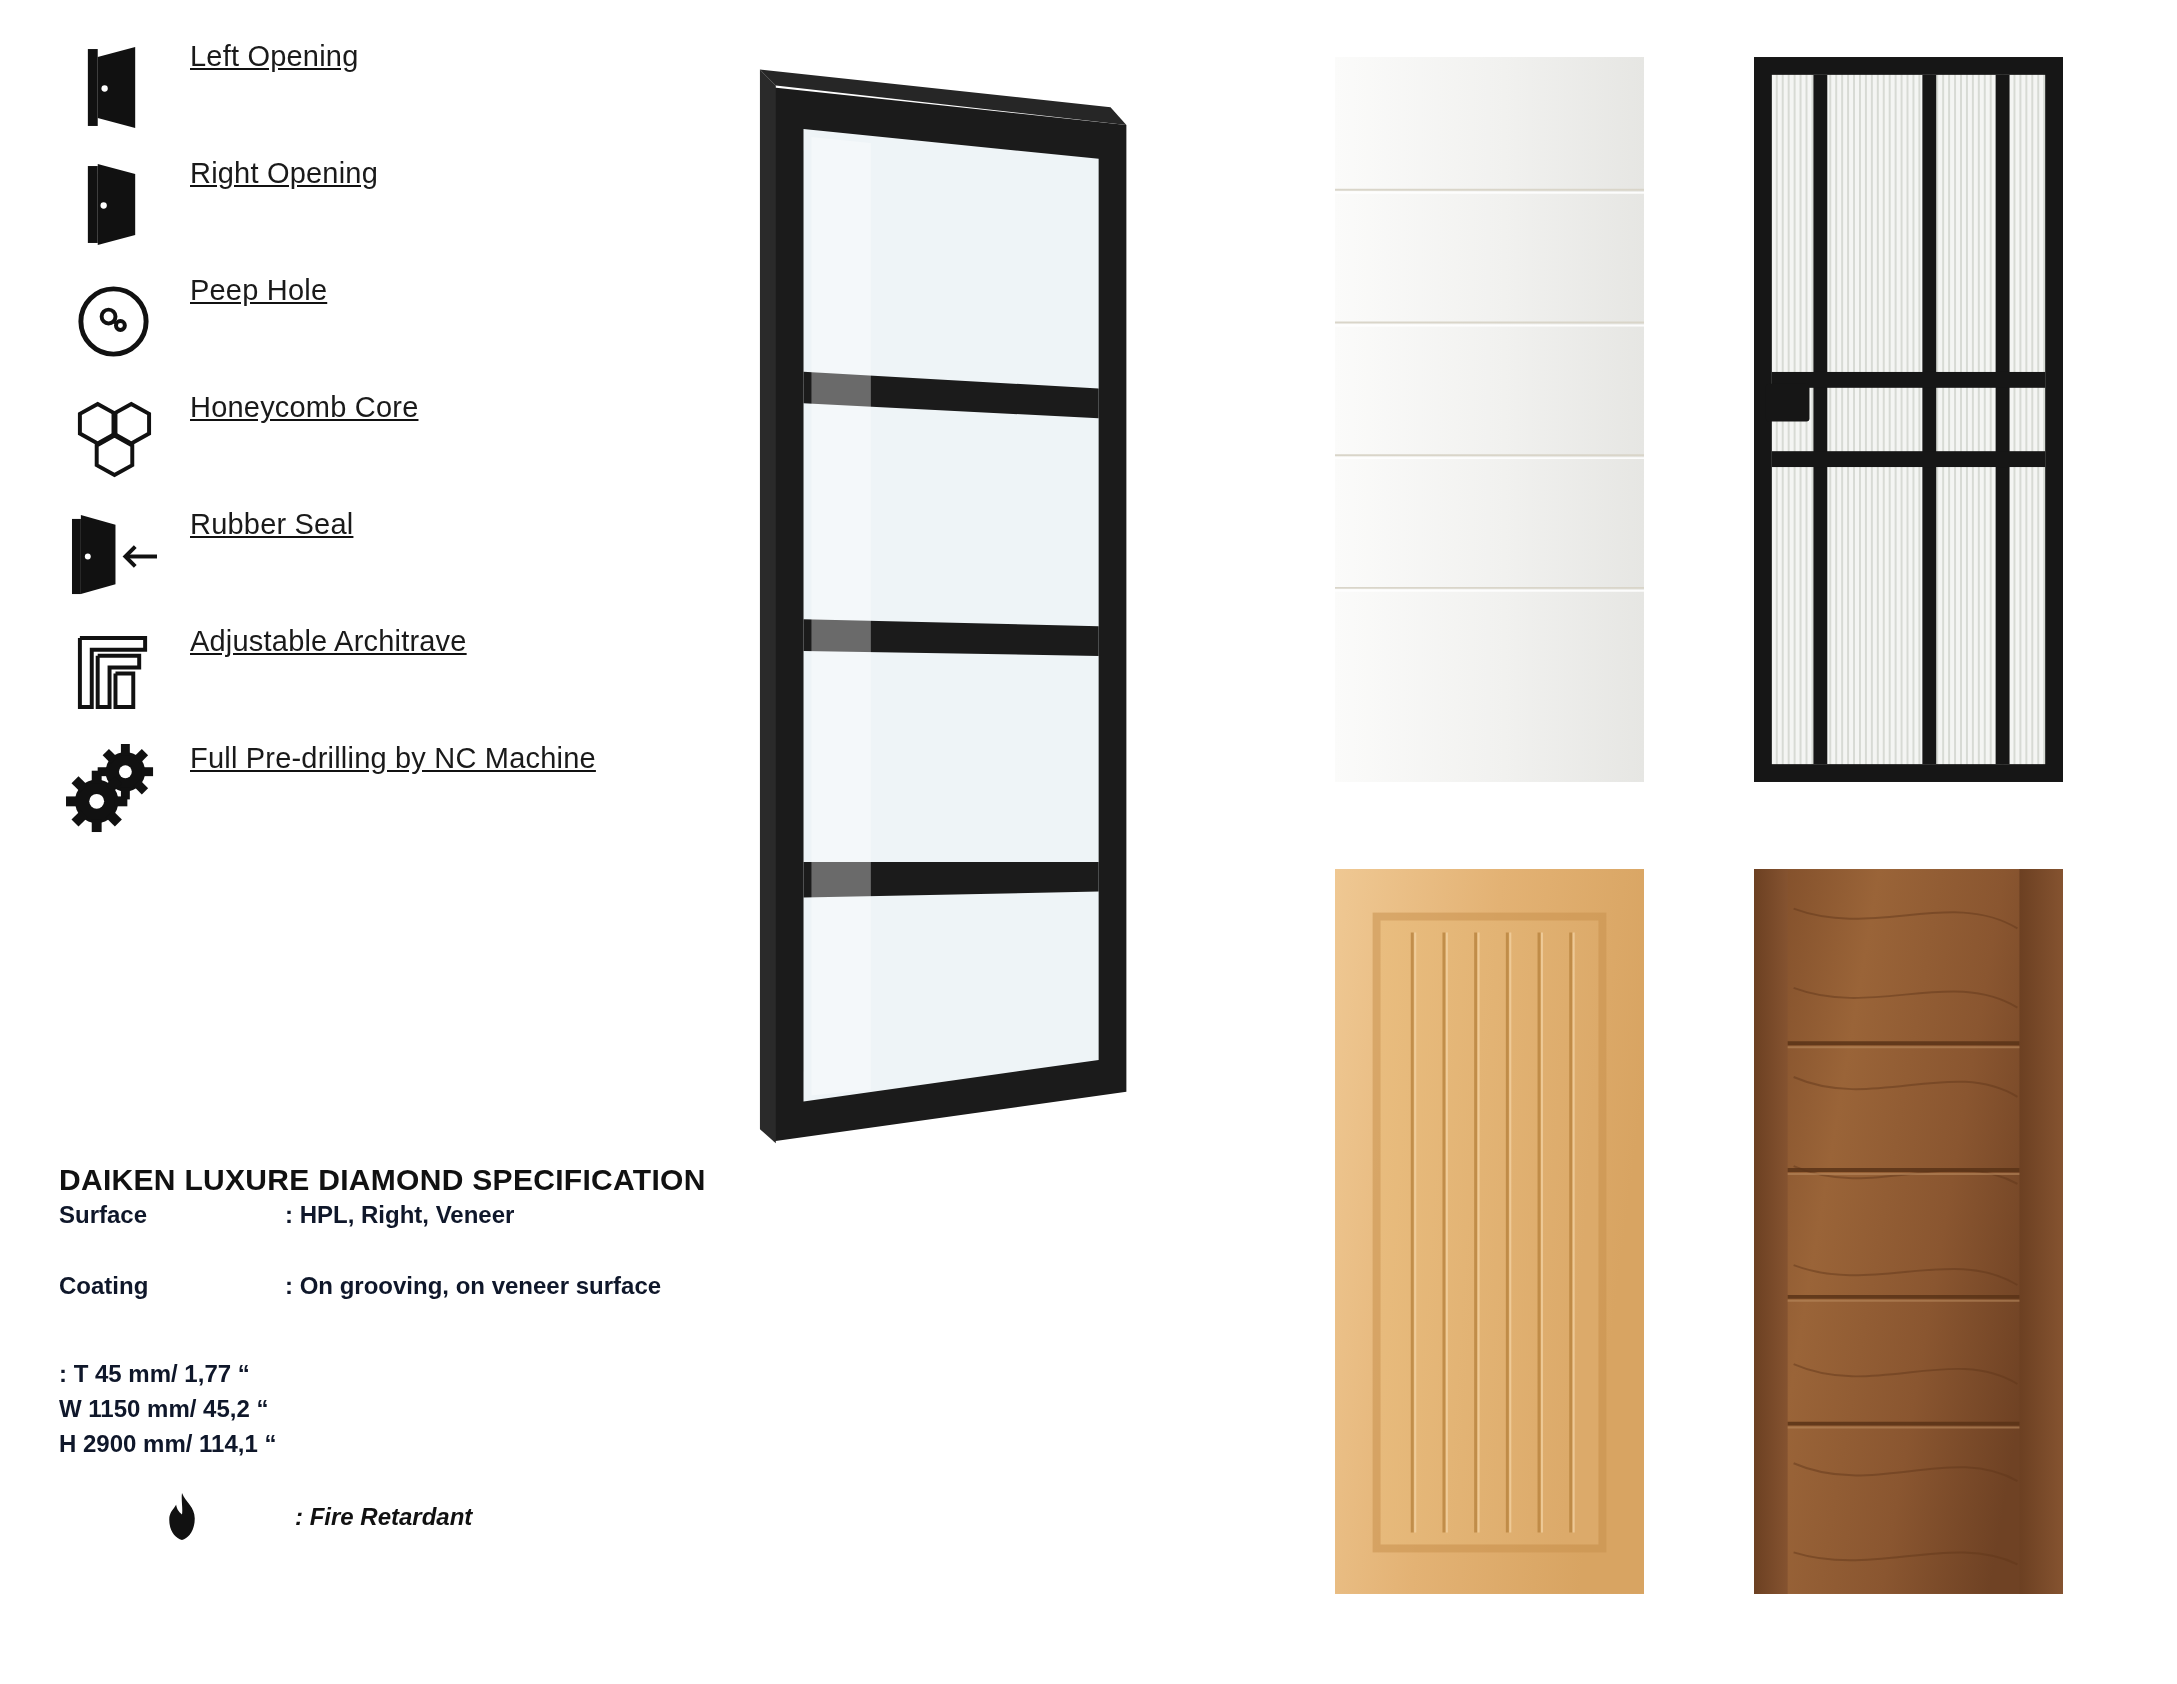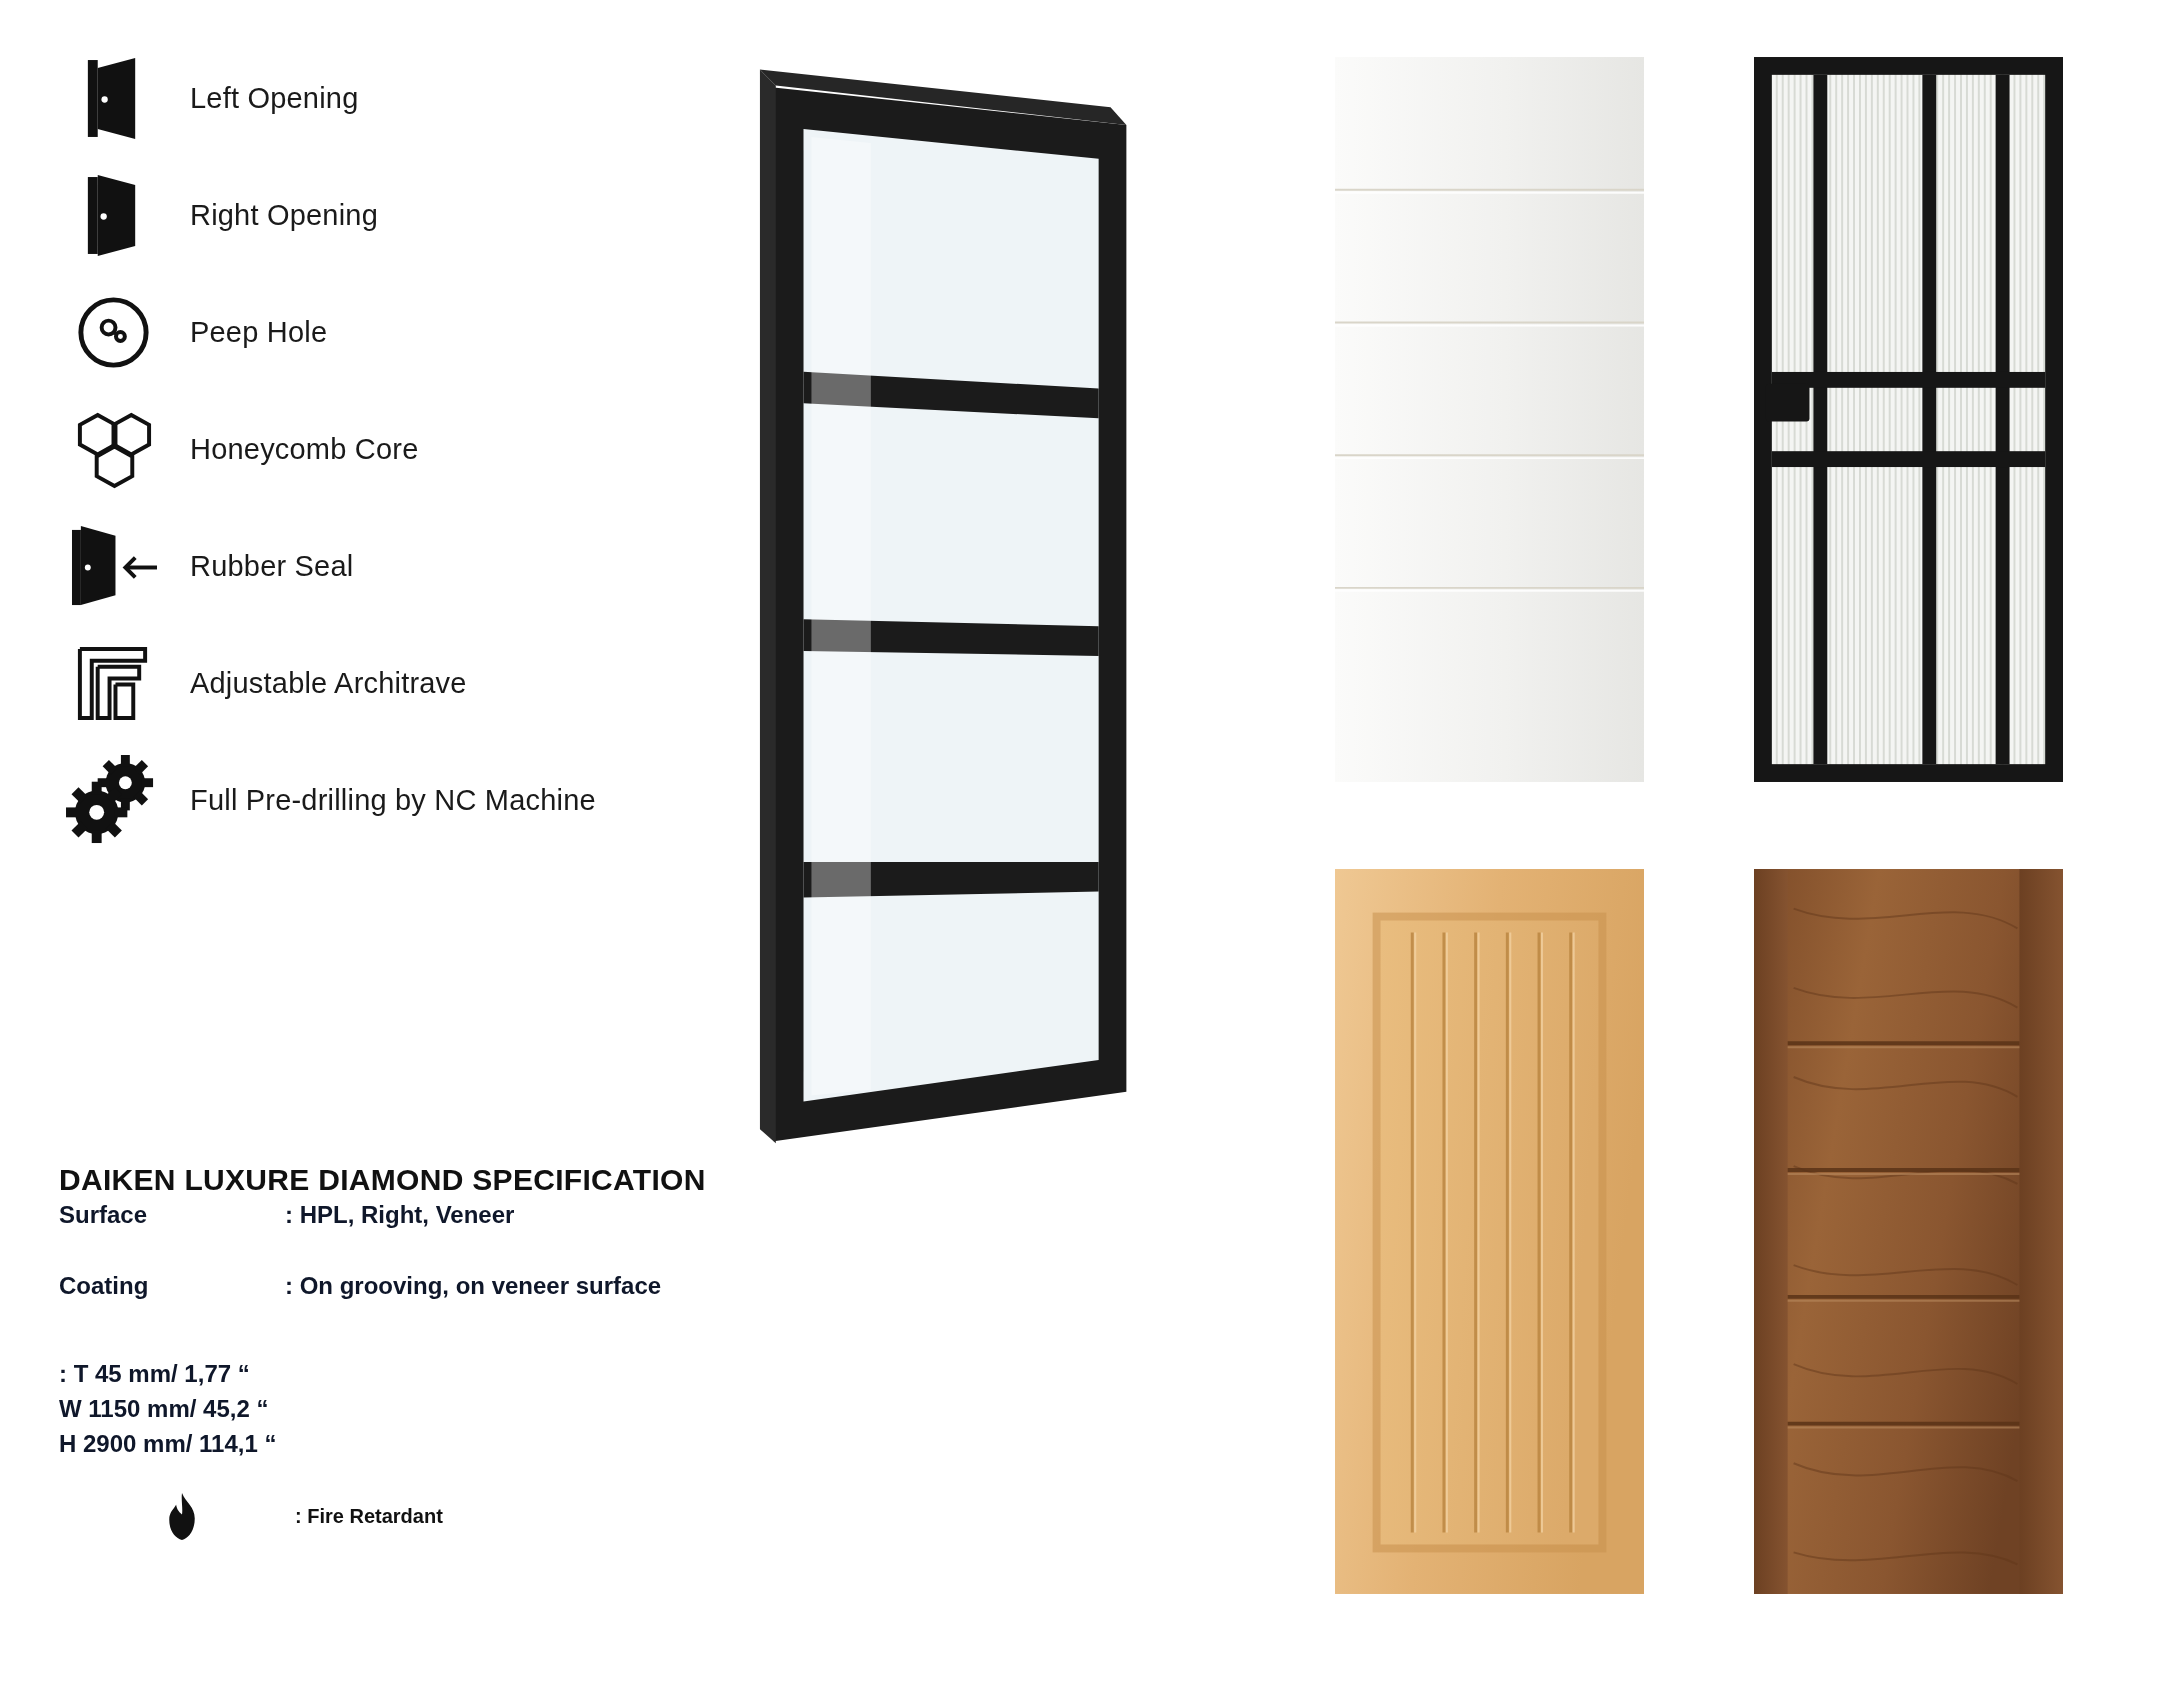--- a/index.html
+++ b/index.html
@@ -18,22 +18,23 @@
 
   
   #feature-list {
     position: absolute;
     left: 59px;
     top: 40px;
     width: 713px;
   }
   .feature-row {
     display: flex;
-    align-items: center;
+    align-items: flex-start;
     height: 117px;
+    text-decoration: underline;
   }
   .feature-icon {
     width: 109px;
     min-width: 109px;
     height: 95px;
     display: flex;
     align-items: center;
     justify-content: center;
   }
   .feature-label {
@@ -81,22 +82,23 @@
     margin-top: 30px;
   }
   .fire-icon-wrap {
     width: 226px;
     min-width: 226px;
     display: flex;
     justify-content: center;
     padding-left: 10px;
   }
   .fire-label {
-    font-size: 20px;
+    font-size: 24px;
     font-weight: 600;
+    font-style: italic;
   }
 
   
   #glass-door {
     position: absolute;
     left: 752px;
     top: 30px;
     width: 416px;
     height: 1129px;
   }

